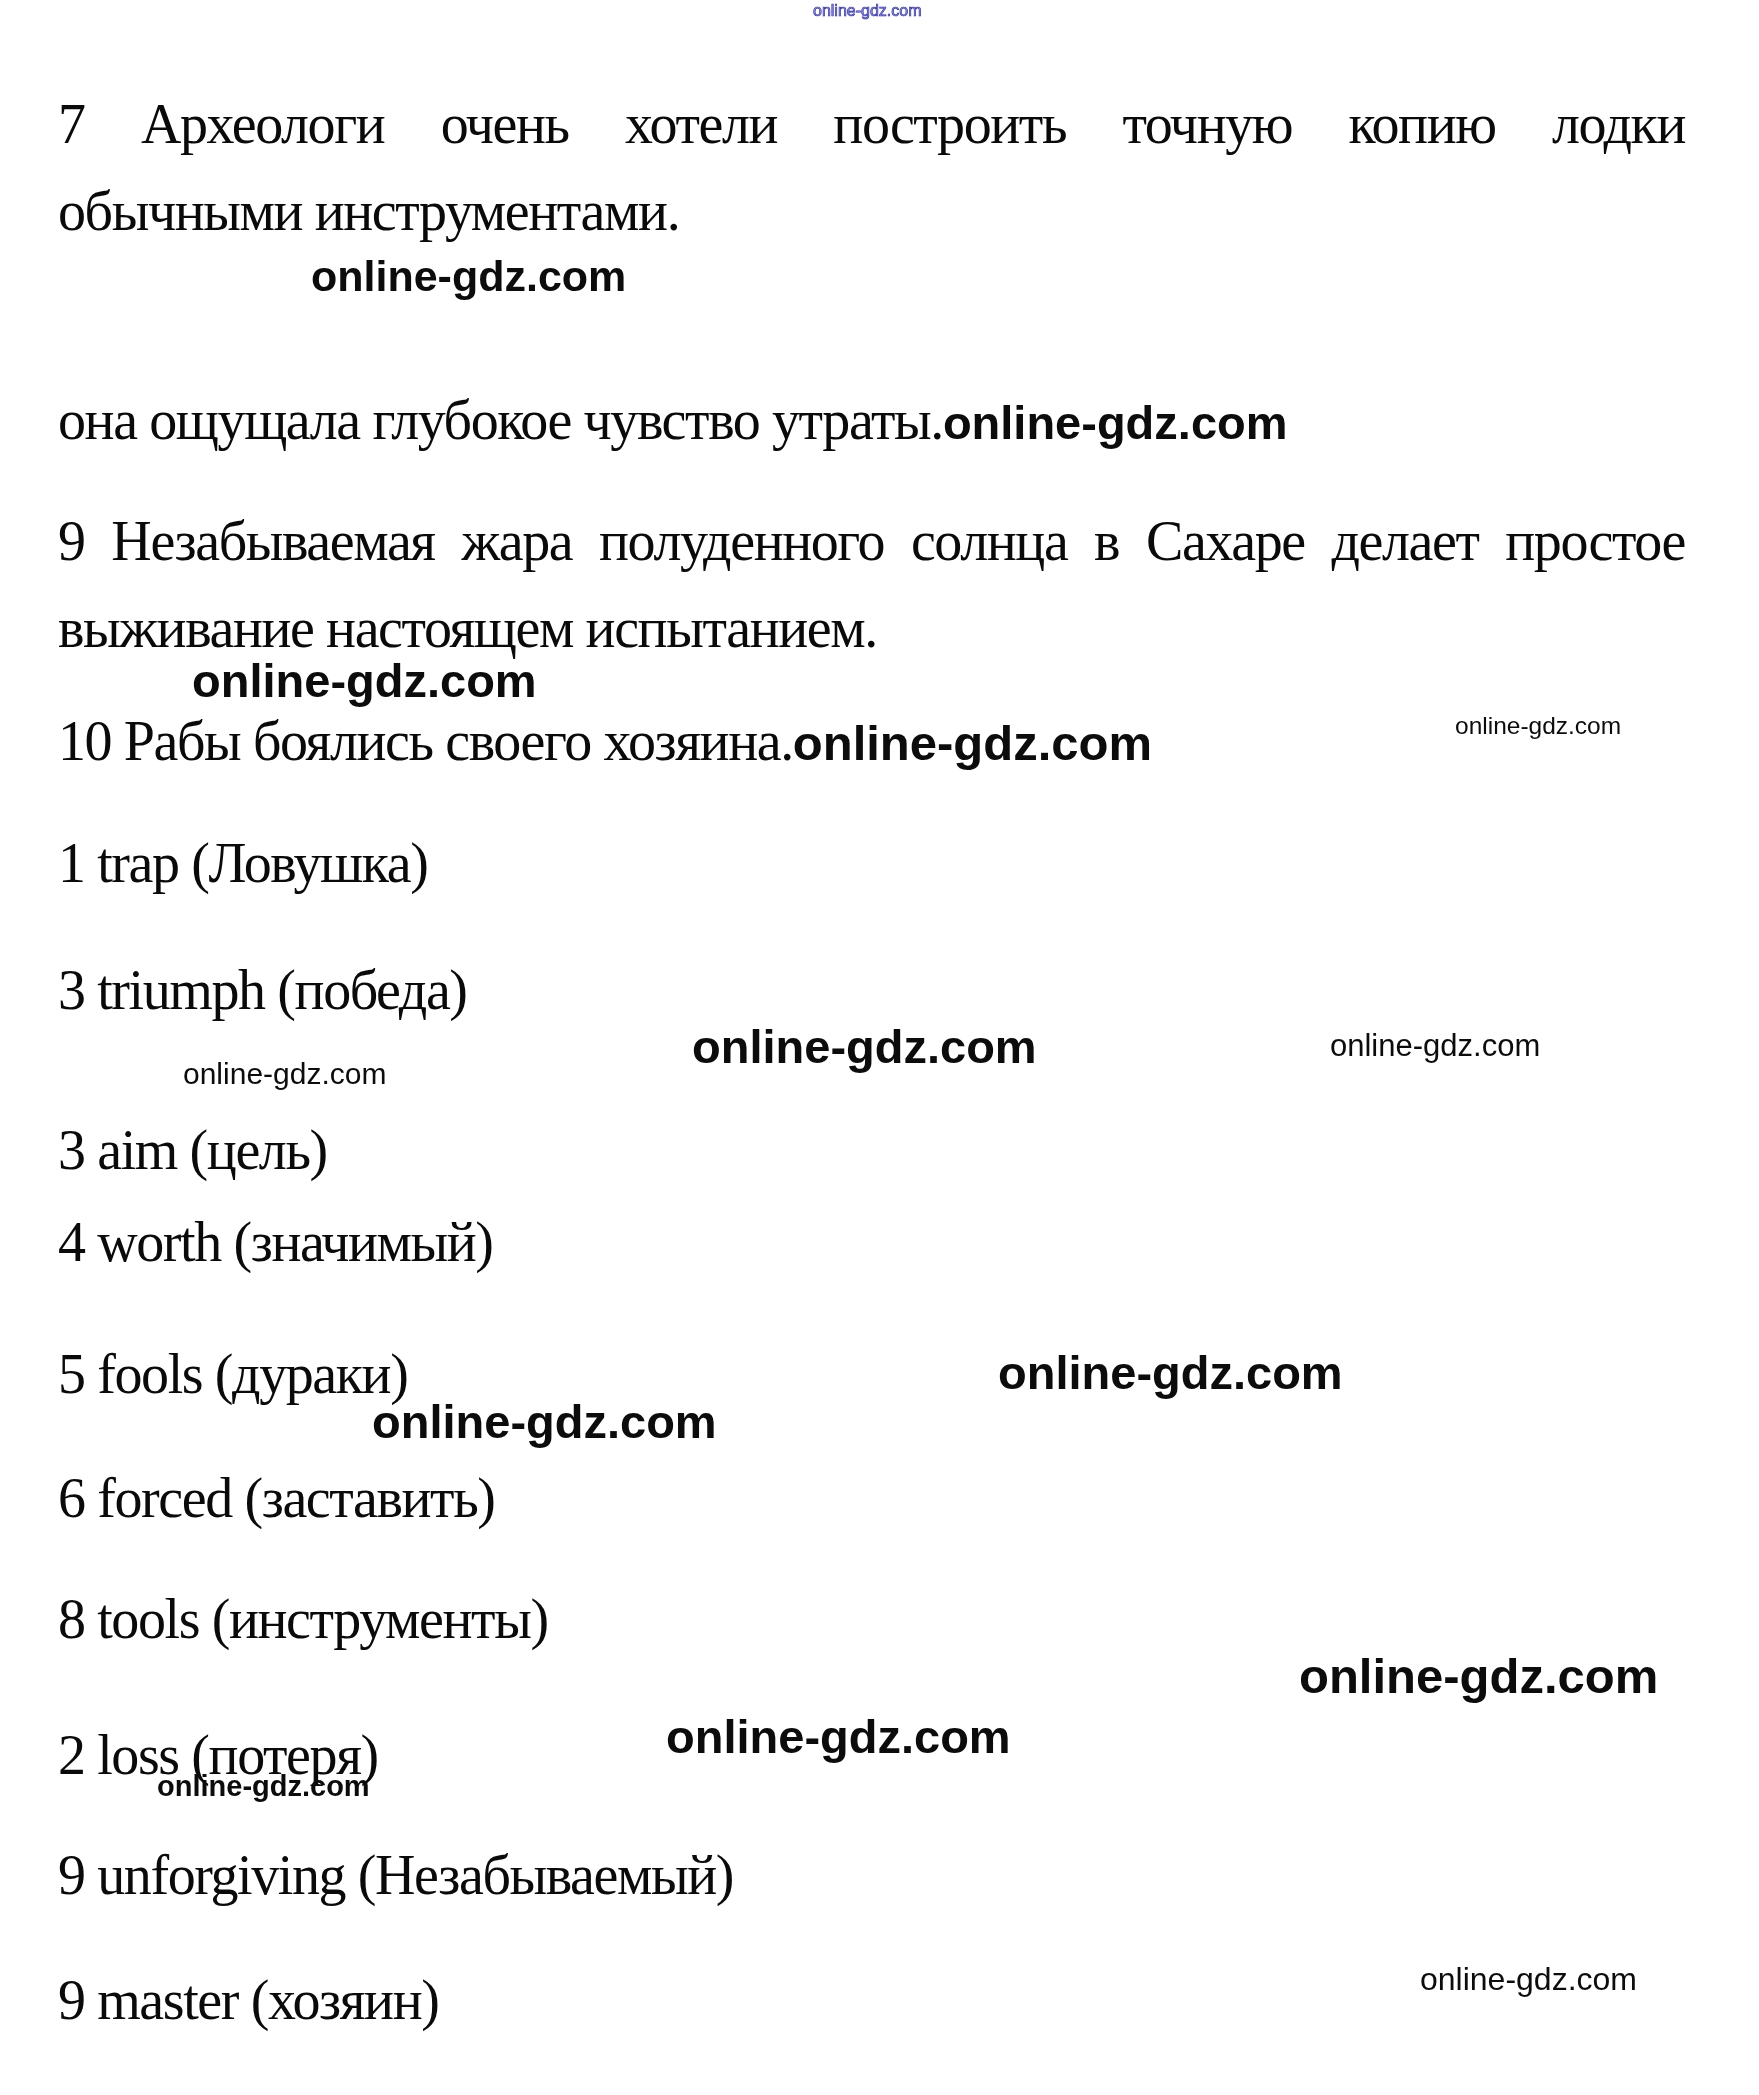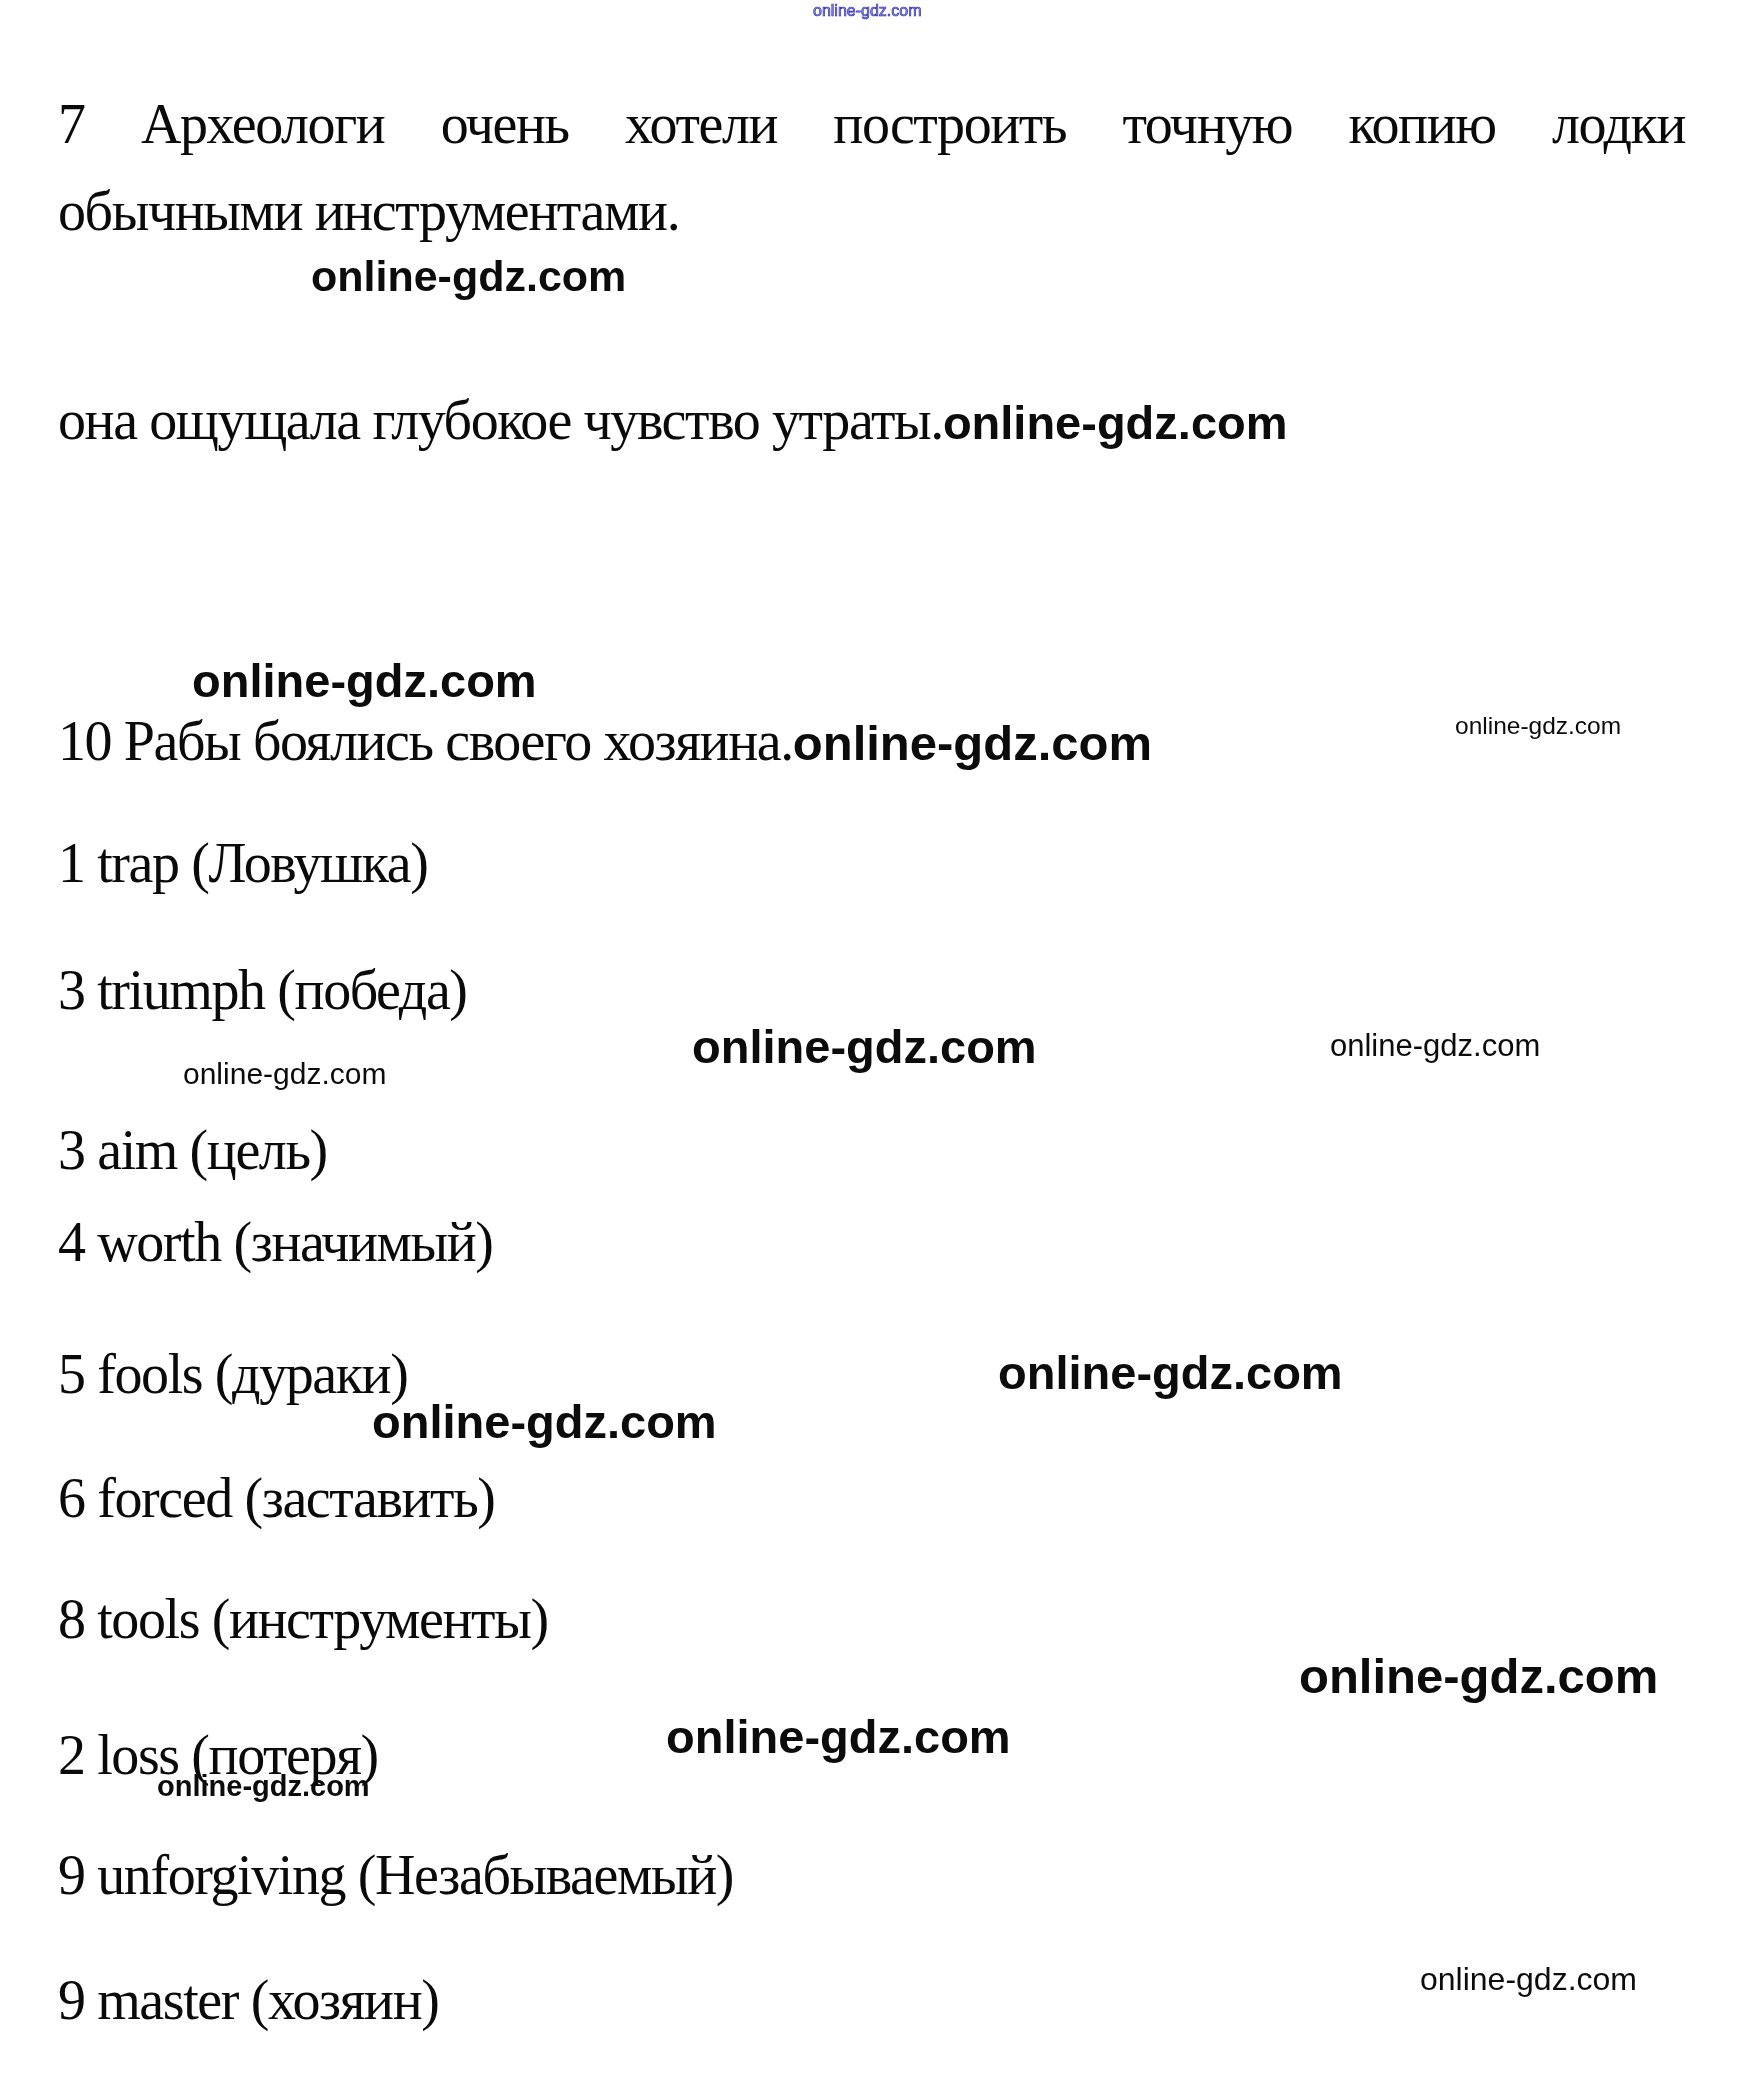--- a/index.html
+++ b/index.html
@@ -41,20 +41,22 @@
 
   <div class="line justify" style="top:92px">7 Археологи очень хотели построить точную копию лодки</div>
   <div class="line" style="top:179px">обычными инструментами.</div>
 
   <div class="wm" style="left:311px;top:252px;font-size:43px">online-gdz.com</div>
 
   <div class="line" style="top:388px">
     <span class="serif">она ощущала глубокое чувство утраты.</span><span class="wm-inline">online-gdz.com</span>
   </div>
 
+  <div class="line justify" style="top:509px">9 Незабываемая жара полуденного солнца в Сахаре делает простое</div>
+  <div class="line" style="top:596px">выживание настоящем испытанием.</div>
 
   <div class="wm" style="left:192px;top:653px;font-size:47px">online-gdz.com</div>
 
   <div class="line" style="top:709px">
     <span class="serif">10 Рабы боялись своего хозяина.</span><span class="wm-inline heavy">online-gdz.com</span>
   </div>
   <div class="wm" style="left:1455px;top:712px;font-size:24.5px;font-weight:500">online-gdz.com</div>
 
   <div class="line" style="top:831px">1 trap (Ловушка)</div>
   <div class="line" style="top:958px">3 triumph (победа)</div>

